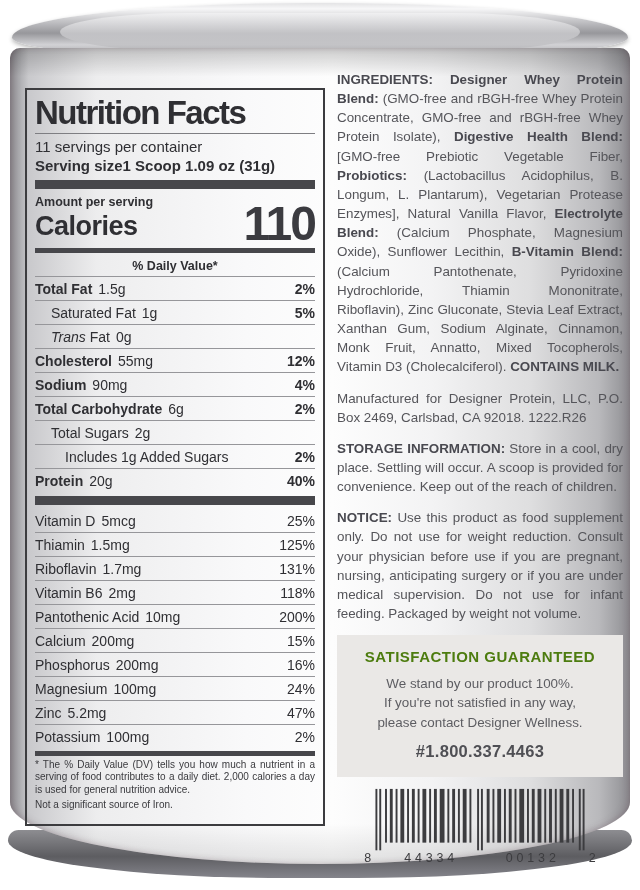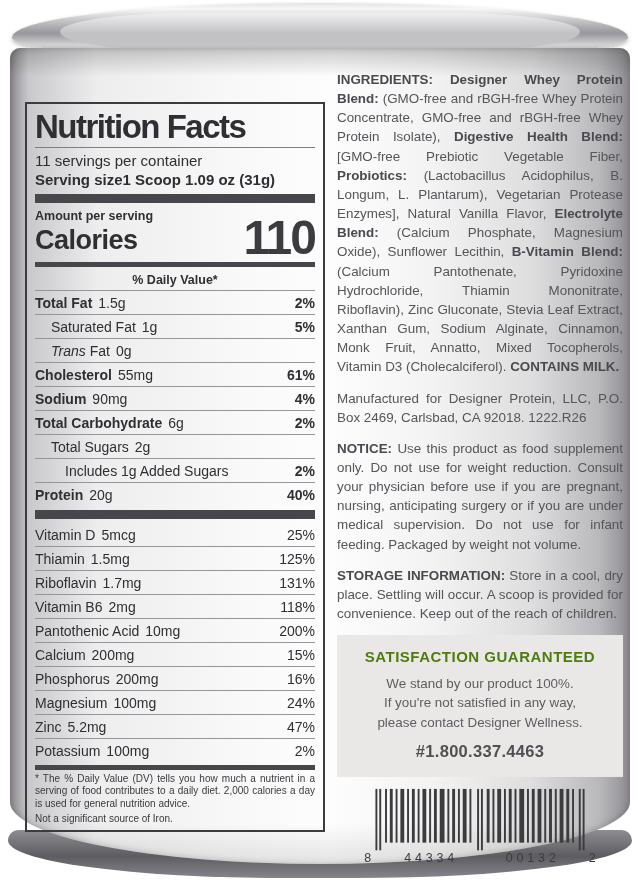--- a/index.html
+++ b/index.html
@@ -18,21 +18,21 @@
        border-radius:12px 12px 50% 50%/12px 12px 88% 88%;
        background:linear-gradient(180deg,#8d8d91,#5d5d61 55%,#84848b)}
   .can-body{position:absolute;left:10px;right:10px;top:48px;bottom:26px;
        border-radius:10px 10px 50% 50%/10px 10px 62px 62px;
        background:linear-gradient(90deg,#8f8f93 0%,#c9c9cc 3%,#ededee 14%,#f9f9fa 38%,#fdfdfd 52%,#f3f3f4 68%,#dededf 84%,#b9b9bc 95%,#8e8e92 100%);
        box-shadow:inset 5px 0 9px -4px rgba(92,66,78,.45), inset -5px 0 9px -4px rgba(92,66,78,.38)}
   .can-body::before{content:"";position:absolute;inset:0;border-radius:inherit;pointer-events:none;
        background:linear-gradient(180deg,rgba(0,0,0,.20),rgba(0,0,0,0) 3.5%,rgba(0,0,0,0) 95%,rgba(0,0,0,.10) 100%)}
 
   
-  .nf{position:absolute;left:15px;top:54px;width:300px;border:2px solid #3c3c3f;padding:5px 8px 4px;color:#2f2f33}
+  .nf{position:absolute;left:15px;top:40px;width:300px;border:2px solid #3c3c3f;padding:5px 8px 12px;color:#2f2f33}
   .nf-title{font-size:33px;font-weight:bold;letter-spacing:-1.5px;line-height:1.08;white-space:nowrap}
   .nf-rule{border-top:1px solid #7e7e82;margin:2px 0 3px}
   .nf-servings{font-size:15px;line-height:19px}
   .nf-ss{display:flex;justify-content:flex-start;font-size:15px;font-weight:bold;line-height:20px}
   .bar-thick{height:9px;background:#47474b;margin:4px 0}
   .bar-med{height:5px;background:#47474b;margin:3px 0 2px}
   .cal-block{position:relative;height:52px}
   .aps{font-size:12.5px;font-weight:bold;line-height:15px;padding-top:2px}
   .cal-label{font-size:27px;font-weight:bold;letter-spacing:-.5px;line-height:32px}
   .cal-value{position:absolute;right:0;bottom:-3px;font-size:48px;font-weight:bold;letter-spacing:-2px;line-height:1;color:#3b3b40}
@@ -95,21 +95,21 @@
       <div class="row ind">
         <span class="rn"><span>Saturated Fat</span><span class="amt">1g</span></span>
         <span class="dv">5%</span>
       </div>
       <div class="row ind">
         <span class="rn"><i>Trans</i><span> Fat</span><span class="amt">0g</span></span>
         <span class="dv"></span>
       </div>
       <div class="row">
         <span class="rn"><b>Cholesterol</b><span class="amt">55mg</span></span>
-        <span class="dv">61%</span>
+        <span class="dv">12%</span>
       </div>
       <div class="row">
         <span class="rn"><b>Sodium</b><span class="amt">90mg</span></span>
         <span class="dv">4%</span>
       </div>
       <div class="row">
         <span class="rn"><b>Total Carbohydrate</b><span class="amt">6g</span></span>
         <span class="dv">2%</span>
       </div>
       <div class="row ind">
@@ -173,23 +173,23 @@
       <div class="bar-med"></div>
       <div class="foot">* The % Daily Value (DV) tells you how much a nutrient in a serving of food contributes to a daily diet. 2,000 calories a day is used for general nutrition advice.</div>
       <div class="foot iron">Not a significant source of Iron.</div>
     </div>
 
     <div class="rc">
       <p><b>INGREDIENTS: Designer Whey Protein Blend:</b><span> (GMO-free and rBGH-free Whey Protein Concentrate, GMO-free and rBGH-free Whey Protein Isolate), </span><b>Digestive Health Blend:</b><span> [GMO-free Prebiotic Vegetable Fiber, </span><b>Probiotics:</b><span> (Lactobacillus Acidophilus, B. Longum, L. Plantarum), Vegetarian Protease Enzymes], Natural Vanilla Flavor, </span><b>Electrolyte Blend:</b><span> (Calcium Phosphate, Magnesium Oxide), Sunflower Lecithin, </span><b>B-Vitamin Blend:</b><span> (Calcium Pantothenate, Pyridoxine Hydrochloride, Thiamin Mononitrate, Riboflavin), Zinc Gluconate, Stevia Leaf Extract, Xanthan Gum, Sodium Alginate, Cinnamon, Monk Fruit, Annatto, Mixed Tocopherols, Vitamin D3 (Cholecalciferol). </span><b>CONTAINS MILK.</b></p>
 
       <p>Manufactured for Designer Protein, LLC, P.O. Box 2469, Carlsbad, CA 92018. 1222.R26</p>
 
+      <p><b>STORAGE INFORMATION:</b><span> Store in a cool, dry place. Settling will occur. A scoop is provided for convenience. Keep out of the reach of children.</span></p>
+
       <p><b>NOTICE:</b><span> Use this product as food supplement only. Do not use for weight reduction. Consult your physician before use if you are pregnant, nursing, anticipating surgery or if you are under medical supervision. Do not use for infant feeding. Packaged by weight not volume.</span></p>
-
-      <p><b>STORAGE INFORMATION:</b><span> Store in a cool, dry place. Settling will occur. A scoop is provided for convenience. Keep out of the reach of children.</span></p>
 
       <div class="box">
         <div class="box-title">SATISFACTION GUARANTEED</div>
         <div class="box-line">We stand by our product 100%.</div>
         <div class="box-line">If you're not satisfied in any way,</div>
         <div class="box-line">please contact Designer Wellness.</div>
         <div class="phone">#1.800.337.4463</div>
       </div>
 
       <div class="barcode-wrap">

